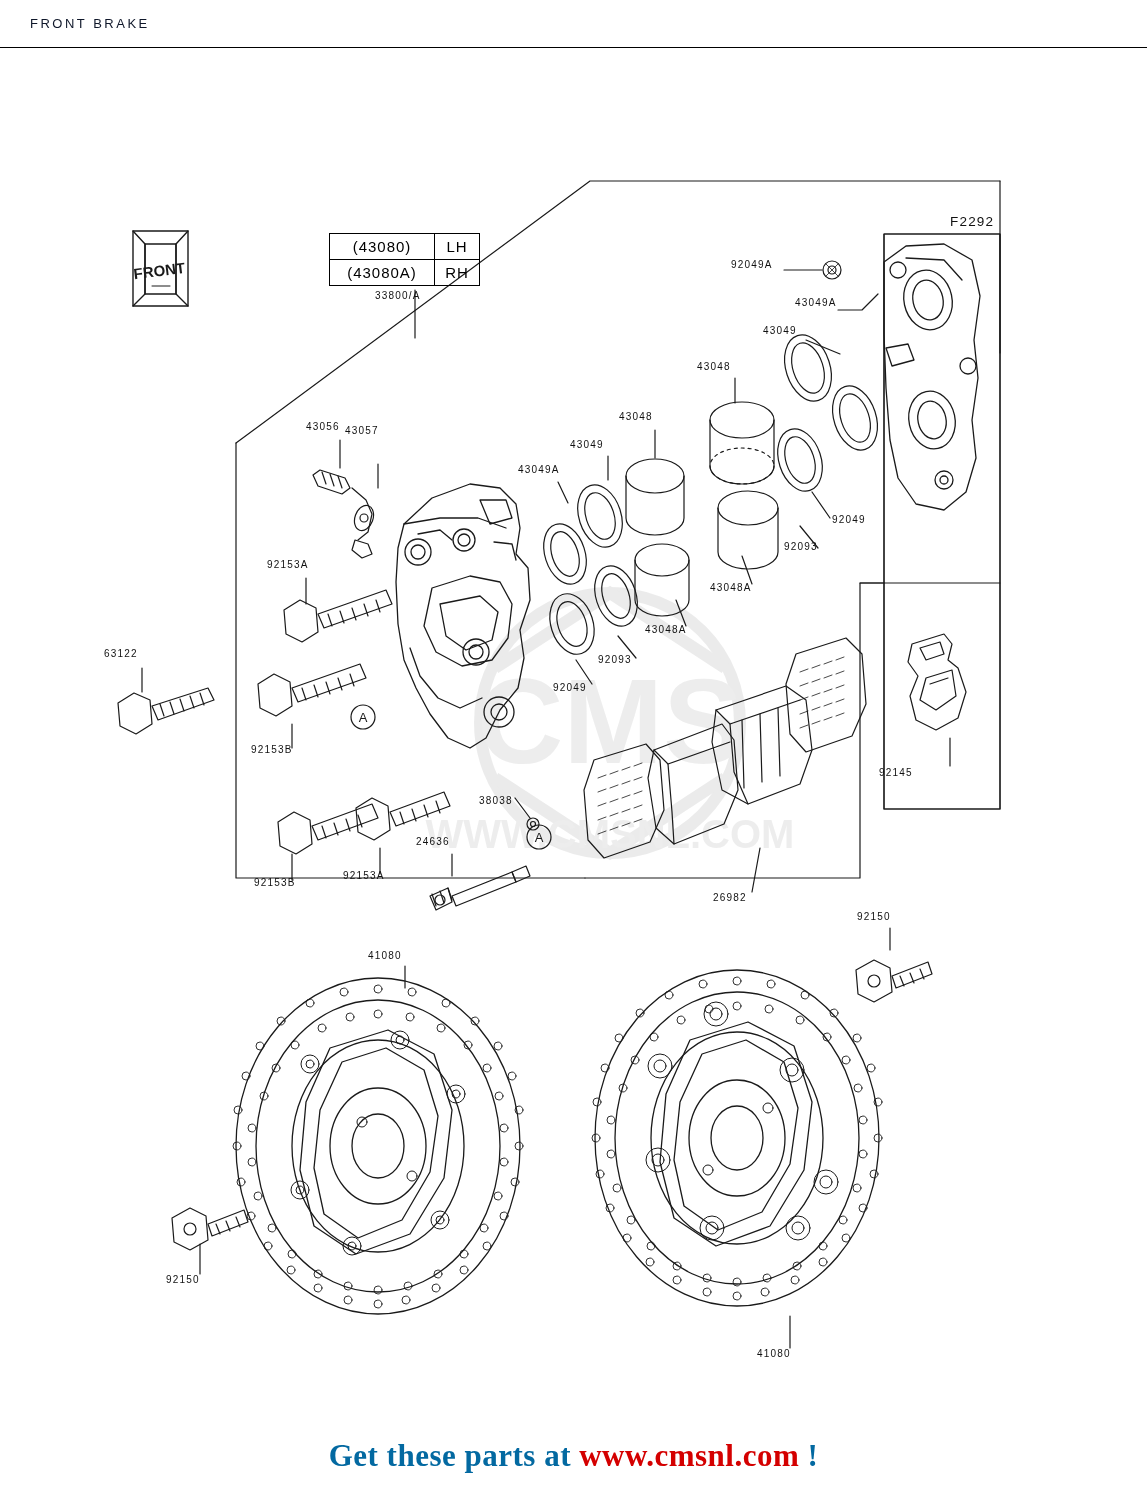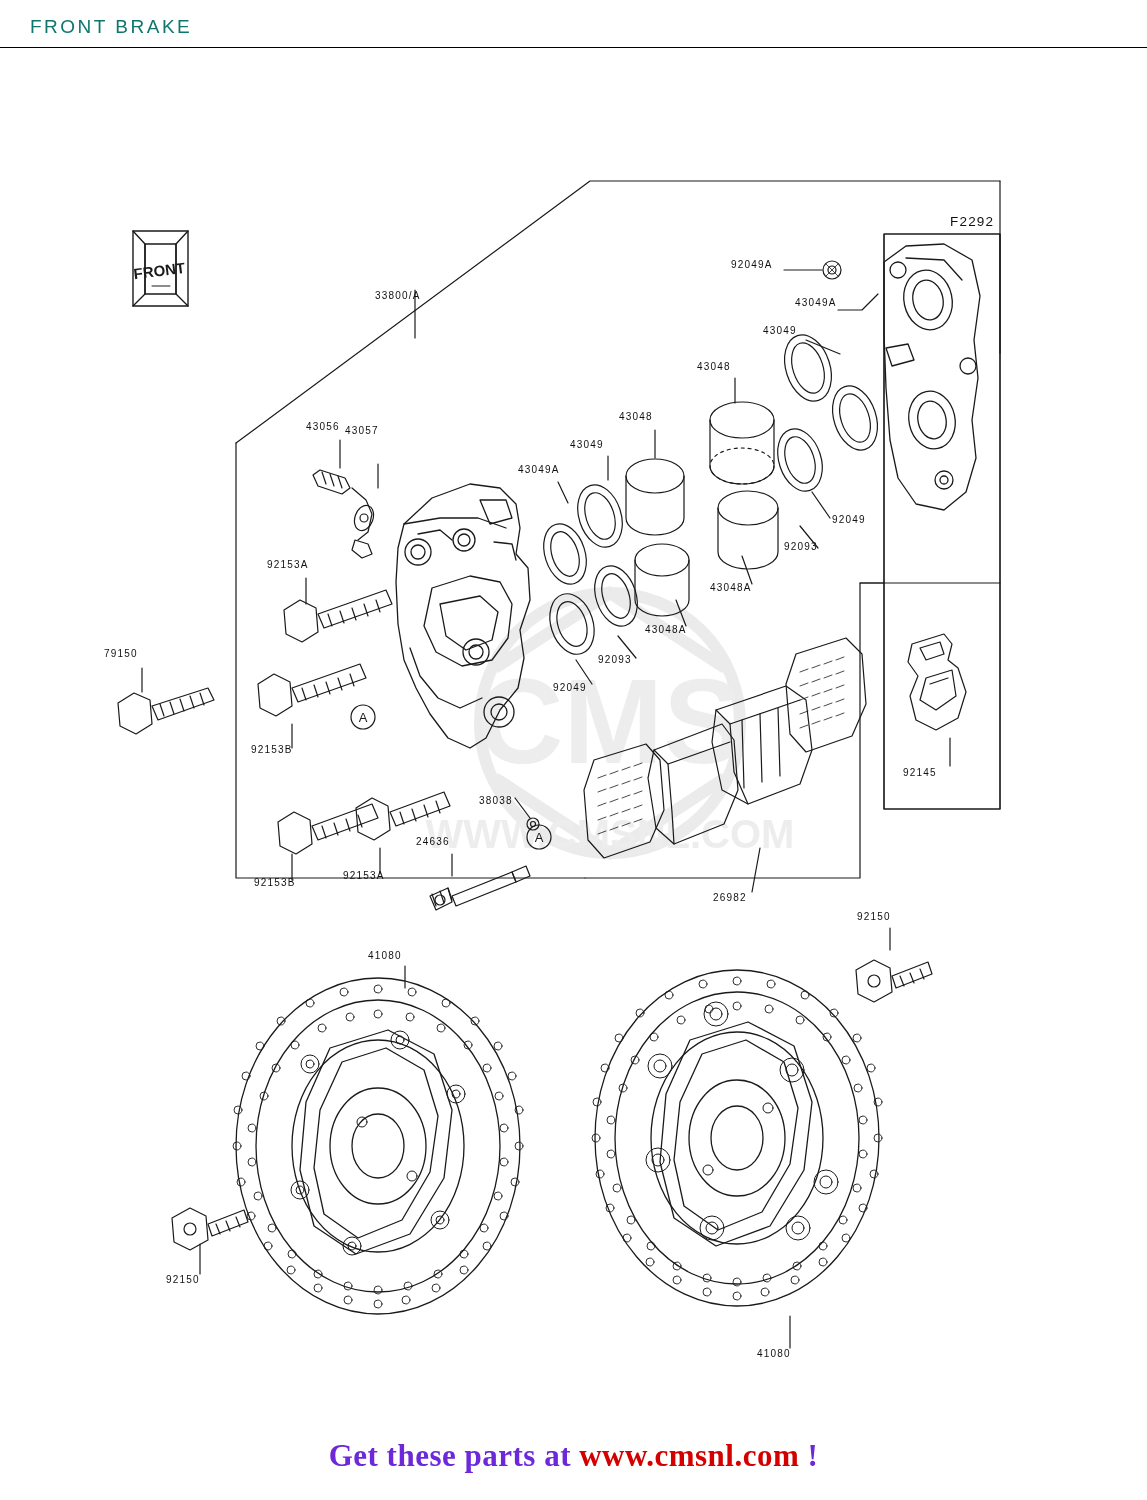--- a/index.html
+++ b/index.html
@@ -12,23 +12,23 @@
     height: 1500px;
     position: relative;
     font-family: "Liberation Sans", sans-serif;
     color: #000000;
     overflow: hidden;
   }
   #page-title {
     position: absolute;
     left: 30px;
     top: 16px;
-    font-size: 19px;
+    font-size: 13px;
     letter-spacing: 2.5px;
-    color: #0f766e;
+    color: #0f172a;
   }
   .hrule {
     position: absolute;
     left: 0;
     top: 47px;
     width: 1147px;
     height: 1px;
     background: #000;
   }
   #diagram {
@@ -54,21 +54,21 @@
     left: 0;
     top: 1438px;
     width: 1147px;
     text-align: center;
     font-family: "Liberation Serif", serif;
     font-weight: bold;
     font-size: 31px;
     letter-spacing: 0.5px;
     color: #d40000;
   }
-  #footer .blk { color: #6d28d9; }
+  #footer .blk { color: #0369a1; }
   .tbl {
     position: absolute;
     border: 1.5px solid #000;
     font-size: 15px;
     letter-spacing: 1px;
   }
   .tbl .row {
     display: flex;
     height: 25px;
   }
@@ -514,47 +514,57 @@
       </g>
 
       <circle cx="363" cy="669" r="12"></circle>
       <circle cx="539" cy="789" r="12"></circle>
     </g>
 
     <text x="363" y="674" text-anchor="middle" font-family="Liberation Sans, sans-serif" font-size="13" fill="#1a1a1a">A</text>
     <text x="539" y="794" text-anchor="middle" font-family="Liberation Sans, sans-serif" font-size="13" fill="#1a1a1a">A</text>
   </svg>
 
+  <div class="tbl" style="left:329px; top:185px;">
+    <div class="row">
+      <div class="c1">(43080)</div>
+      <div class="c2">LH</div>
+    </div>
+    <div class="row">
+      <div class="c1">(43080A)</div>
+      <div class="c2">RH</div>
+    </div>
+  </div>
   <div class="lbl" style="left:375px; top:242px;">33800/A</div>
 
   <div class="lbl small" style="left:950px; top:166px;">F2292</div>
 
   <div class="lbl" style="left:731px; top:211px;">92049A</div>
   <div class="lbl" style="left:795px; top:249px;">43049A</div>
   <div class="lbl" style="left:763px; top:277px;">43049</div>
   <div class="lbl" style="left:697px; top:313px;">43048</div>
   <div class="lbl" style="left:619px; top:363px;">43048</div>
   <div class="lbl" style="left:570px; top:391px;">43049</div>
   <div class="lbl" style="left:518px; top:416px;">43049A</div>
   <div class="lbl" style="left:306px; top:373px;">43056</div>
   <div class="lbl" style="left:345px; top:377px;">43057</div>
   <div class="lbl" style="left:832px; top:466px;">92049</div>
   <div class="lbl" style="left:784px; top:493px;">92093</div>
   <div class="lbl" style="left:710px; top:534px;">43048A</div>
   <div class="lbl" style="left:645px; top:576px;">43048A</div>
   <div class="lbl" style="left:598px; top:606px;">92093</div>
   <div class="lbl" style="left:553px; top:634px;">92049</div>
   <div class="lbl" style="left:267px; top:511px;">92153A</div>
-  <div class="lbl" style="left:104px; top:600px;">79150</div>
+  <div class="lbl" style="left:104px; top:600px;">63122</div>
   <div class="lbl" style="left:251px; top:696px;">92153B</div>
   <div class="lbl" style="left:479px; top:747px;">38038</div>
   <div class="lbl" style="left:416px; top:788px;">24636</div>
   <div class="lbl" style="left:254px; top:829px;">92153B</div>
   <div class="lbl" style="left:343px; top:822px;">92153A</div>
-  <div class="lbl" style="left:903px; top:719px;text-align:right;">92145</div>
+  <div class="lbl" style="left:879px; top:719px;text-align:right;">92145</div>
   <div class="lbl" style="left:713px; top:844px;">26982</div>
   <div class="lbl" style="left:857px; top:863px;">92150</div>
   <div class="lbl" style="left:368px; top:902px;">41080</div>
   <div class="lbl" style="left:166px; top:1226px;">92150</div>
   <div class="lbl" style="left:757px; top:1300px;">41080</div>
 
 </div>
 
 <div id="footer">
   <span class="blk">Get these parts at </span><span>www.cmsnl.com</span><span class="blk"> !</span>

